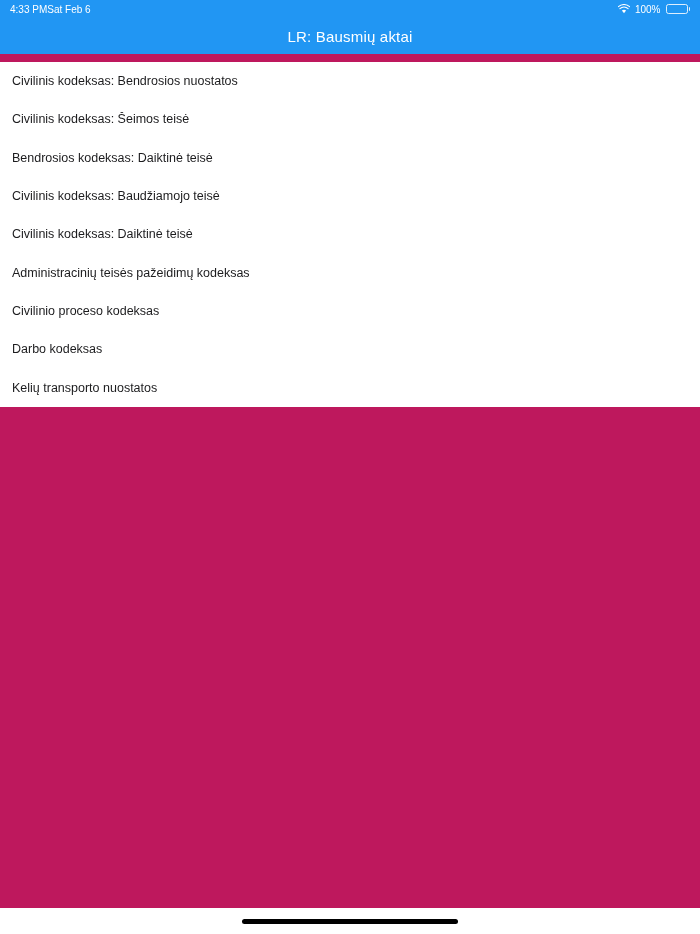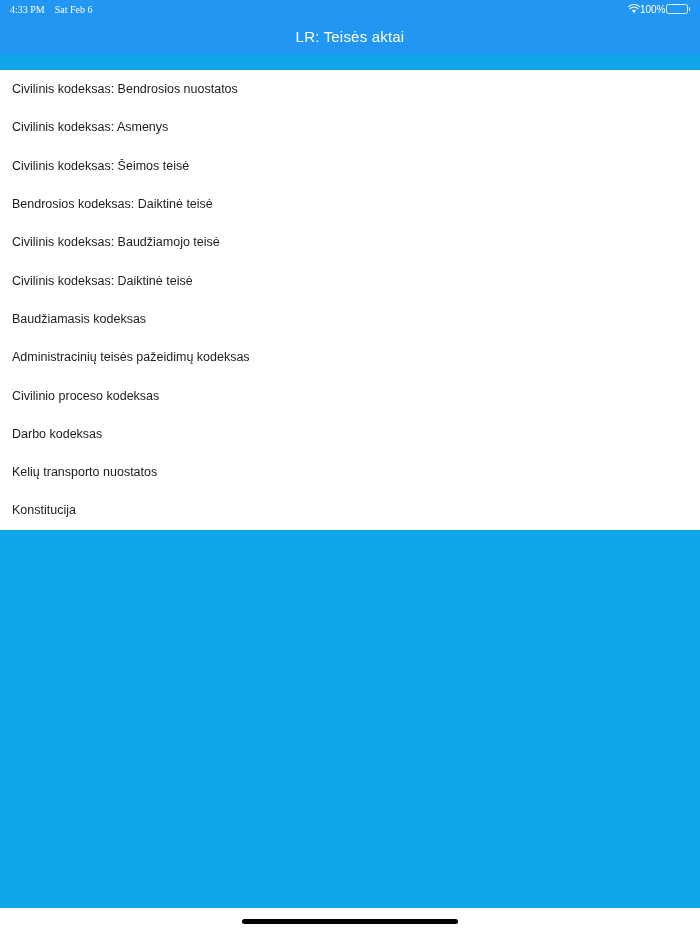--- a/index.html
+++ b/index.html
@@ -31,28 +31,27 @@
     font-size: 10px;
     display: flex;
     align-items: center;
     padding: 0 10px;
     flex: 0 0 auto;
     box-sizing: border-box;
   }
   .statusbar .left {
     display: flex;
     align-items: center;
-    gap: 10px;
     white-space: nowrap;
-    font-family: Liberation Serif, serif;
   }
   .statusbar .spacer { flex: 1 1 auto; }
   .statusbar .right {
     display: flex;
     align-items: center;
+    gap: 5px;
     white-space: nowrap;
   }
   .wifi-icon {
     display: inline-block;
     width: 12px;
     height: 10px;
     position: relative;
   }
   .wifi-icon svg { display: block; }
   .battery {
@@ -94,22 +93,22 @@
   }
   .titlebar .title {
     font-size: 15px;
     letter-spacing: 0.2px;
   }
 
   
   .list {
     flex: 1 1 auto;
     overflow: hidden;
-    background: #0ea5e9;
-    padding-top: 16px;
+    background: #be185d;
+    padding-top: 8px;
   }
   .list-item {
     height: 38.3px;
     display: flex;
     align-items: center;
     padding: 0 12px;
     font-size: 12.5px;
     color: #1c1c1e;
     box-sizing: border-box;
     background: #ffffff;
@@ -160,59 +159,50 @@
       <span class="battery">
         <span class="shell">
           <span class="fill"></span>
         </span>
         <span class="cap"></span>
       </span>
     </div>
   </div>
 
   <div class="titlebar">
-    <span class="title">LR: Teisės aktai</span>
+    <span class="title">LR: Bausmių aktai</span>
   </div>
 
   <div class="list">
     <div class="list-item">
       <span class="label">Civilinis kodeksas: Bendrosios nuostatos</span>
     </div>
     <div class="list-item">
-      <span class="label">Civilinis kodeksas: Asmenys</span>
-    </div>
-    <div class="list-item">
       <span class="label">Civilinis kodeksas: Šeimos teisė</span>
     </div>
     <div class="list-item">
       <span class="label">Bendrosios kodeksas: Daiktinė teisė</span>
     </div>
     <div class="list-item">
       <span class="label">Civilinis kodeksas: Baudžiamojo teisė</span>
     </div>
     <div class="list-item">
       <span class="label">Civilinis kodeksas: Daiktinė teisė</span>
     </div>
     <div class="list-item">
-      <span class="label">Baudžiamasis kodeksas</span>
-    </div>
-    <div class="list-item">
       <span class="label">Administracinių teisės pažeidimų kodeksas</span>
     </div>
     <div class="list-item">
       <span class="label">Civilinio proceso kodeksas</span>
     </div>
     <div class="list-item">
       <span class="label">Darbo kodeksas</span>
     </div>
     <div class="list-item">
       <span class="label">Kelių transporto nuostatos</span>
-    </div>
-    <div class="list-item">
-      <span class="label">Konstitucija</span>
     </div>
   </div>
 
   <div class="home-area">
     <div class="home-indicator"></div>
   </div>
 
 </div>
 
 </body></html>

